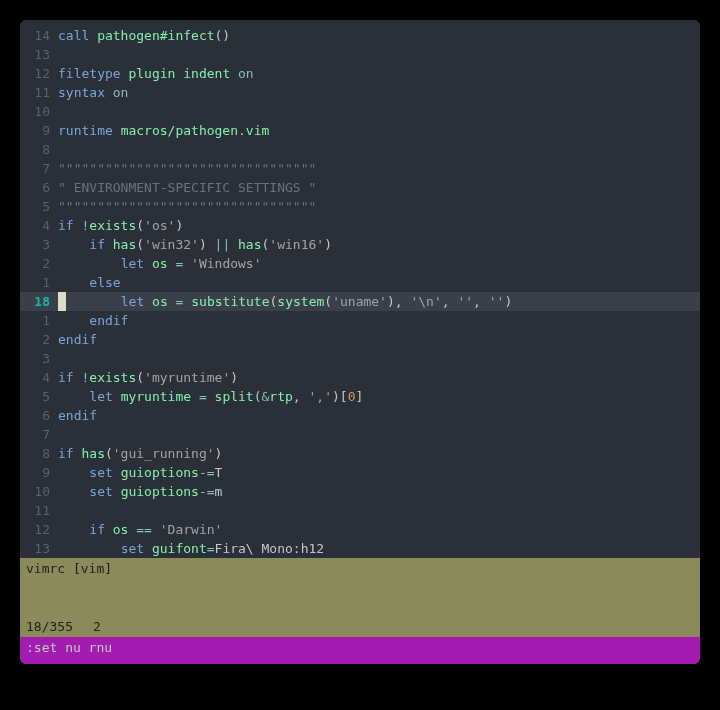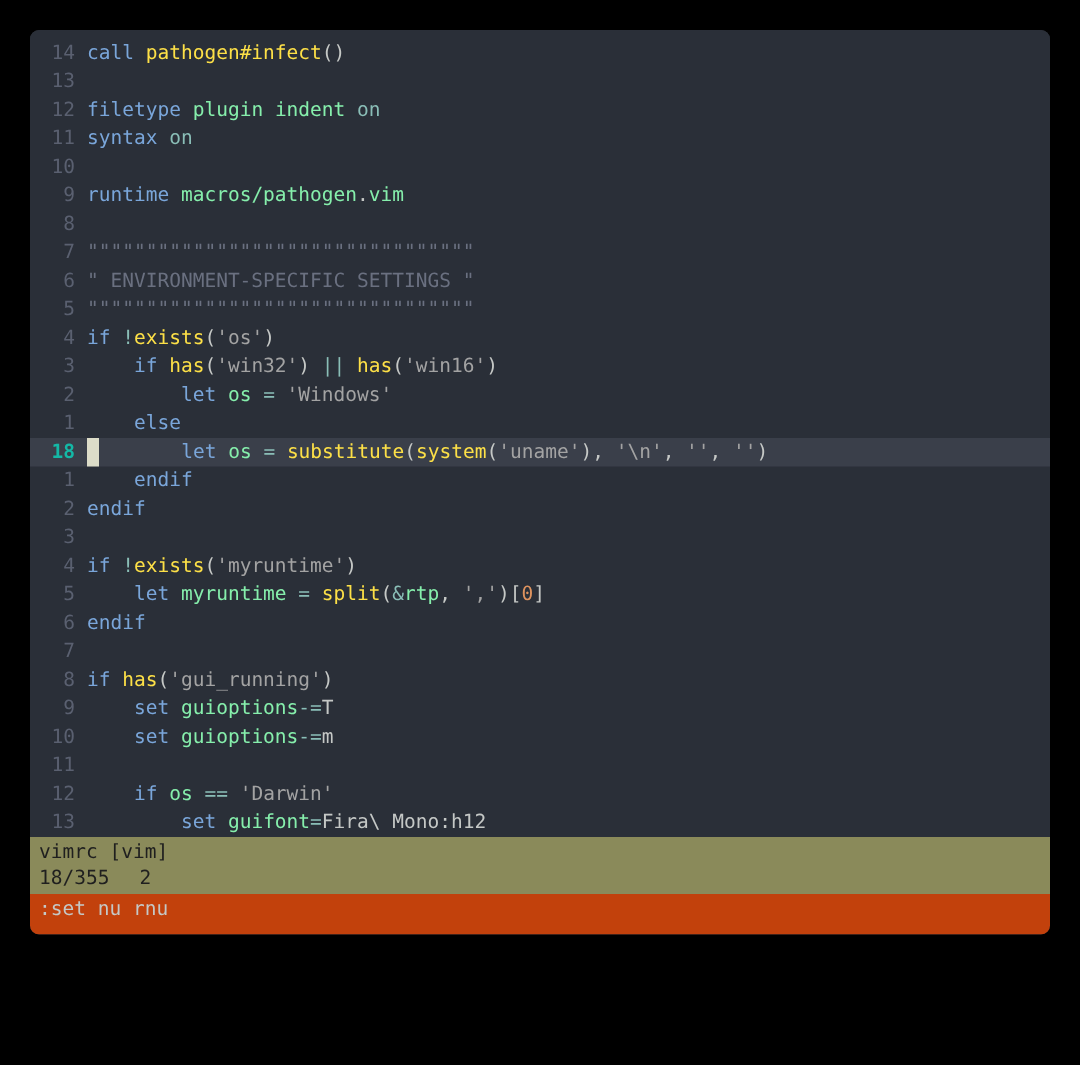--- a/index.html
+++ b/index.html
@@ -83,40 +83,40 @@
     color: #14b8a6;
     font-weight: bold;
   }
   .cursor {
     display: inline-block;
     width: 8px;
     background: #dcdcc8;
     color: #2a2f38;
   }
   .kw { color: #7aa6da; }
-  .func { color: #fde047; }
+  .func { color: #86efac; }
   .punc { color: #c5c8c6; }
   .op { color: #8abeb7; }
   .str { color: #a3a3a3; }
   .num { color: #de935f; }
   .cmt { color: #6a7080; }
   .id { color: #86efac; }
   .statusbar {
     background: #8a8a5a;
     color: #1f1f1f;
     display: flex;
     padding: 2px 6px;
     font-size: 13px;
     line-height: 17px;
     flex-direction: column;
   }
   .status-left { flex: 1; }
-  .status-right { display: flex; gap: 20px; }
+  .status-right { display: flex; gap: 20px; margin-top: 41px; }
   .cmdline {
-    background: #c2410c;
+    background: #a21caf;
     color: #c5c8c6;
     padding: 2px 6px 8px 6px;
     font-size: 13px;
     line-height: 17px;
   }
 </style>
 </head>
 <body>
 
 <div class="window">

